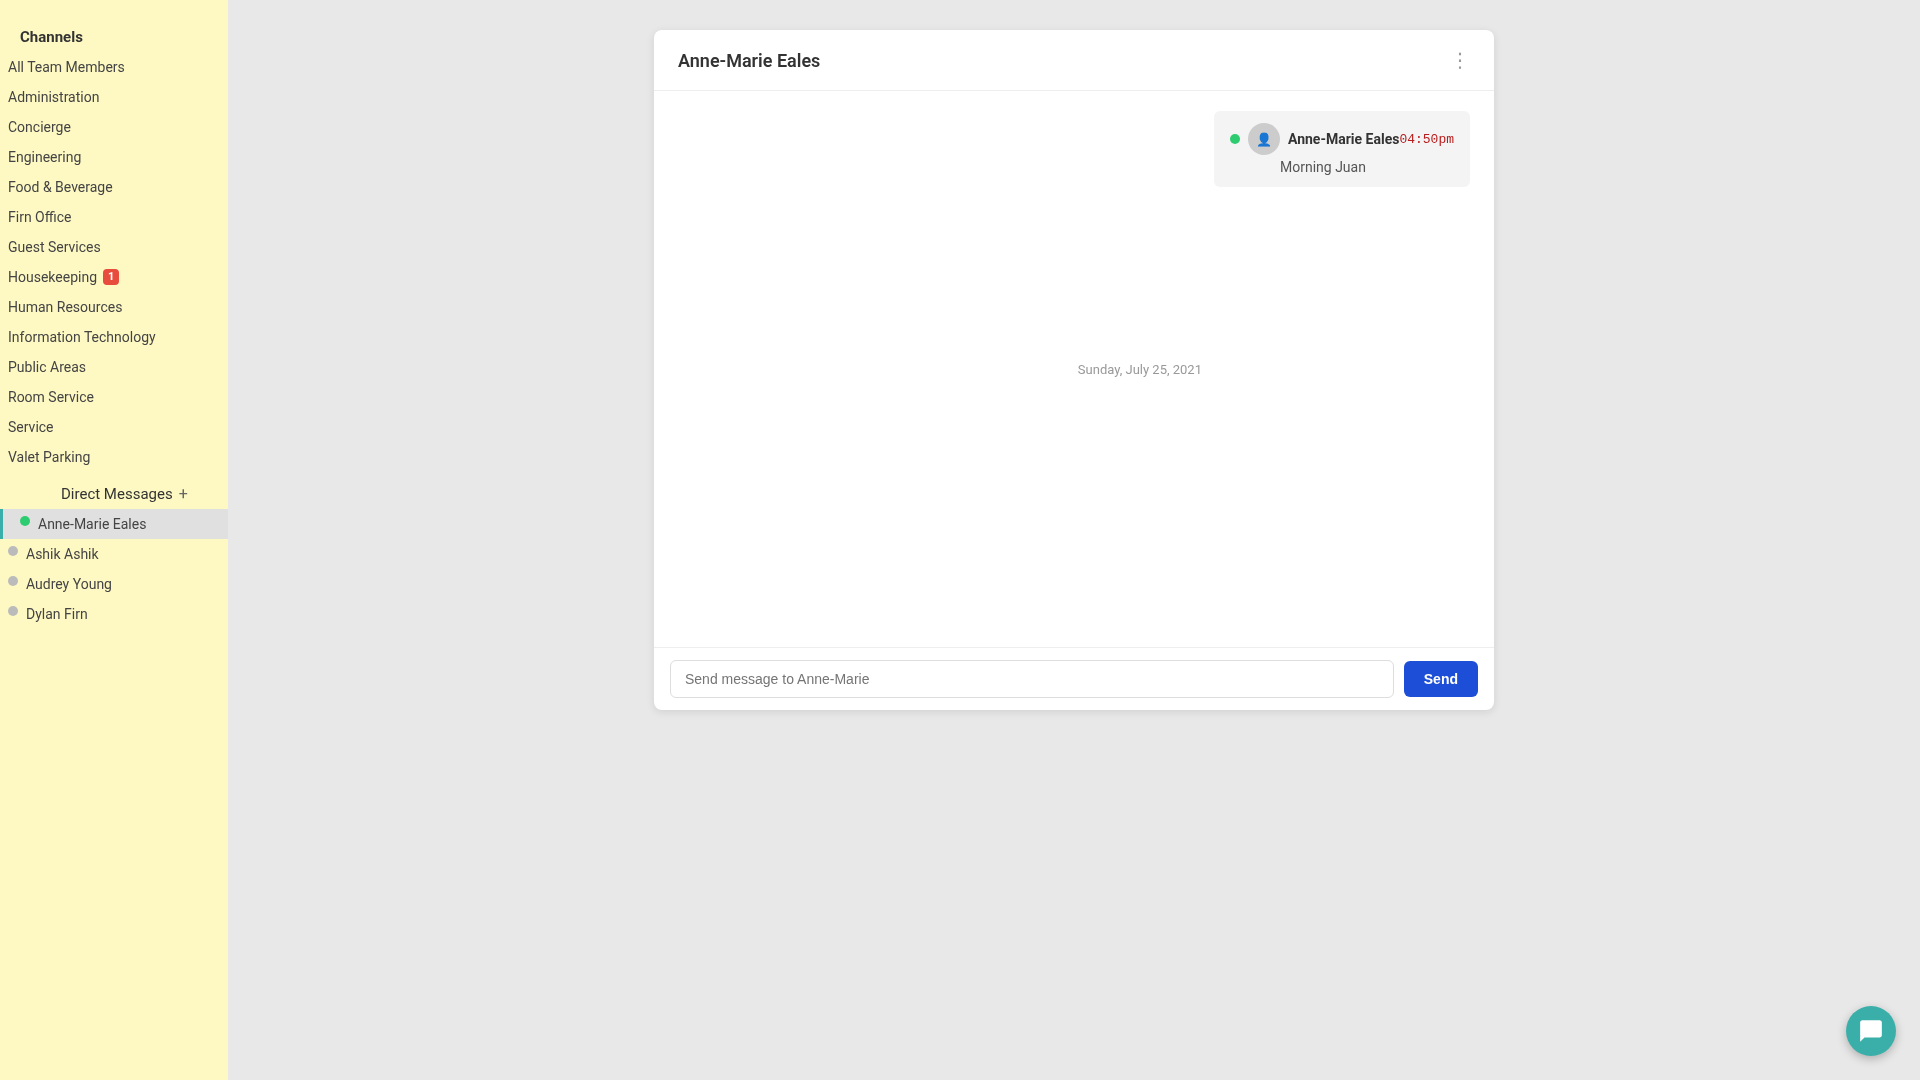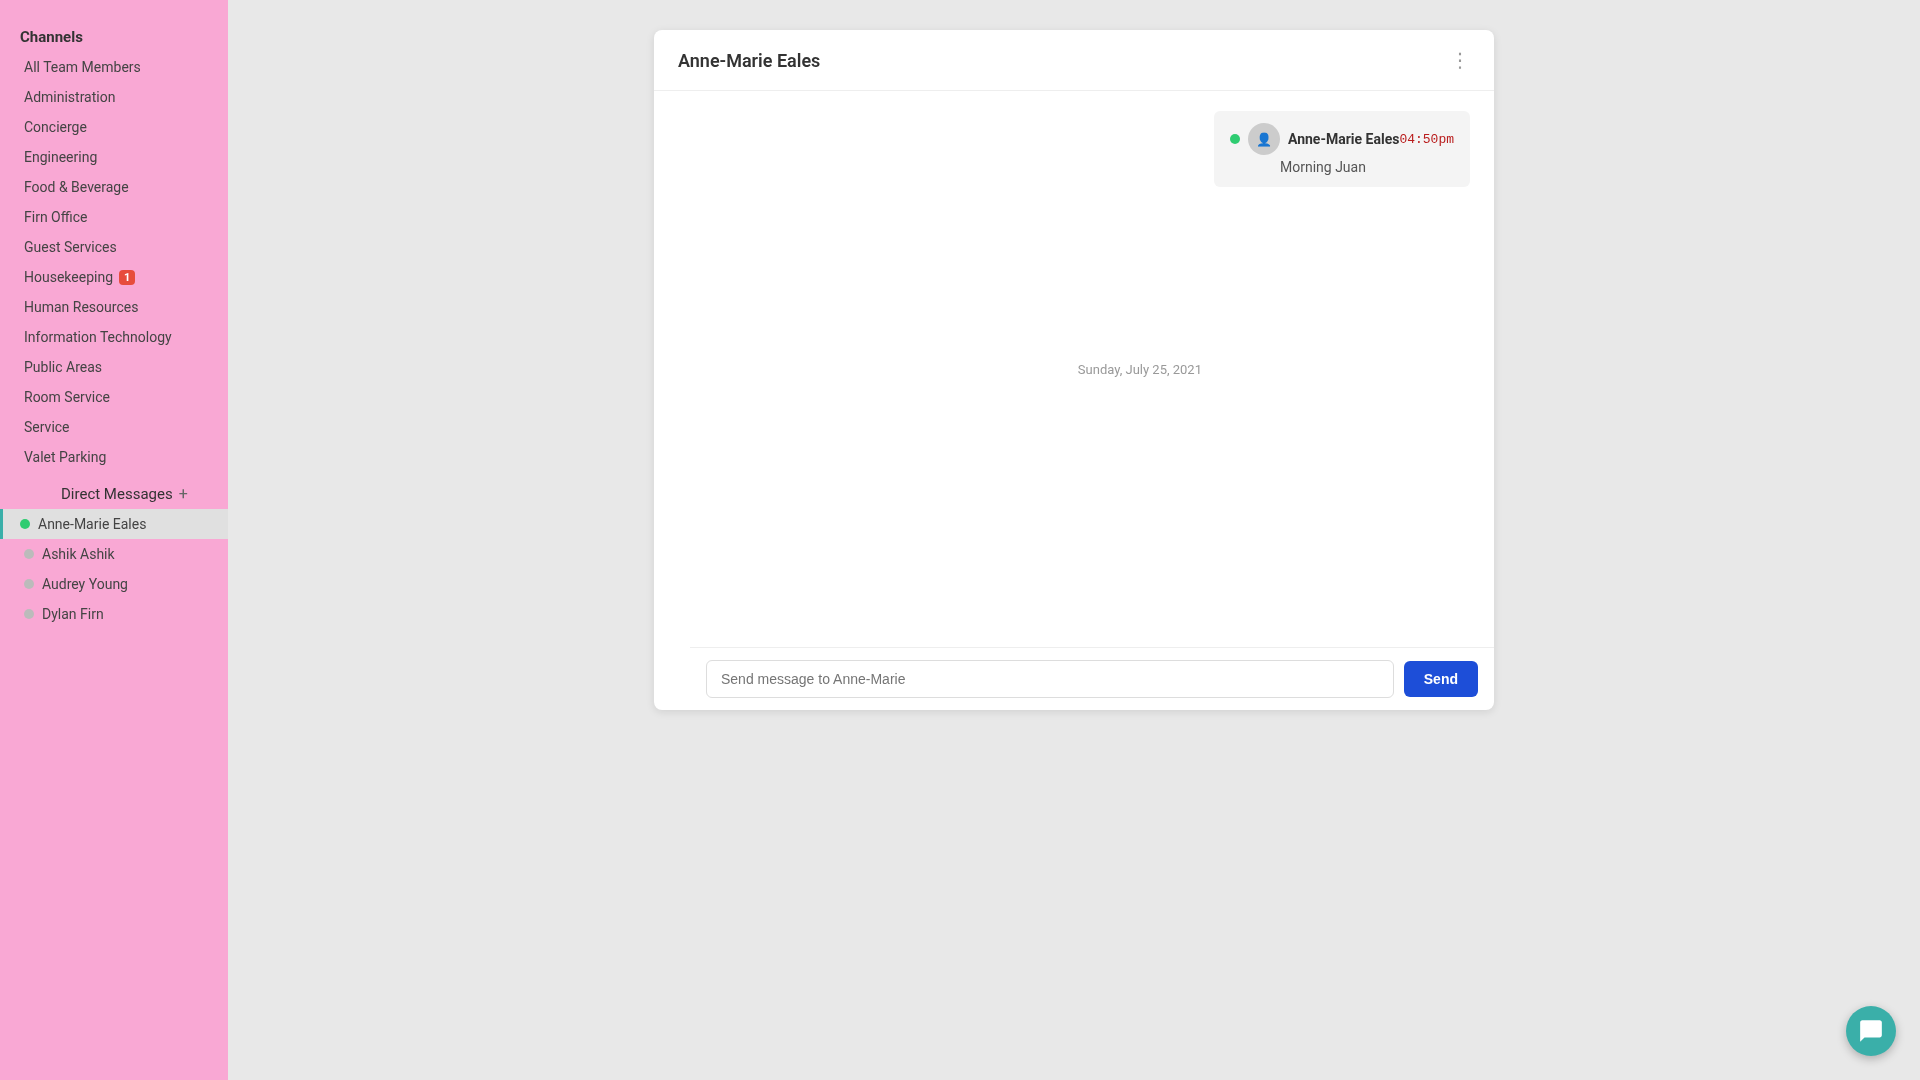--- a/index.html
+++ b/index.html
@@ -8,38 +8,37 @@
       background: #e8e8e8;
       display: flex;
       height: 1080px;
       width: 1920px;
       overflow: hidden;
     }
 
     
     .sidebar {
       width: 228px;
-      background: #f9a8d4;
+      background: #fef9c3;
       height: 100%;
       padding: 20px 0;
       overflow-y: auto;
       flex-shrink: 0;
     }
 
     .sidebar-section-title {
       font-size: 15px;
       font-weight: 700;
       color: #333;
       padding: 8px 20px 6px 20px;
     }
 
     .sidebar-item {
       display: flex;
-      align-items: center;
-      padding: 7px 24px;
+      padding: 7px 8px;
       font-size: 14px;
       color: #444;
       cursor: pointer;
       position: relative;
     }
 
     .sidebar-item.active {
       background: #e0e0e0;
       border-left: 3px solid #3aafa9;
       padding-left: 17px;
@@ -210,21 +209,20 @@
       color: #555;
       padding-left: 50px;
     }
 
     .chat-footer {
       padding: 12px 16px;
       border-top: 1px solid #eee;
       display: flex;
       align-items: center;
       gap: 10px;
-      margin-left: 36px;
     }
 
     .chat-input {
       flex: 1;
       border: 1px solid #ddd;
       border-radius: 6px;
       padding: 10px 14px;
       font-size: 14px;
       color: #aaa;
       outline: none;

